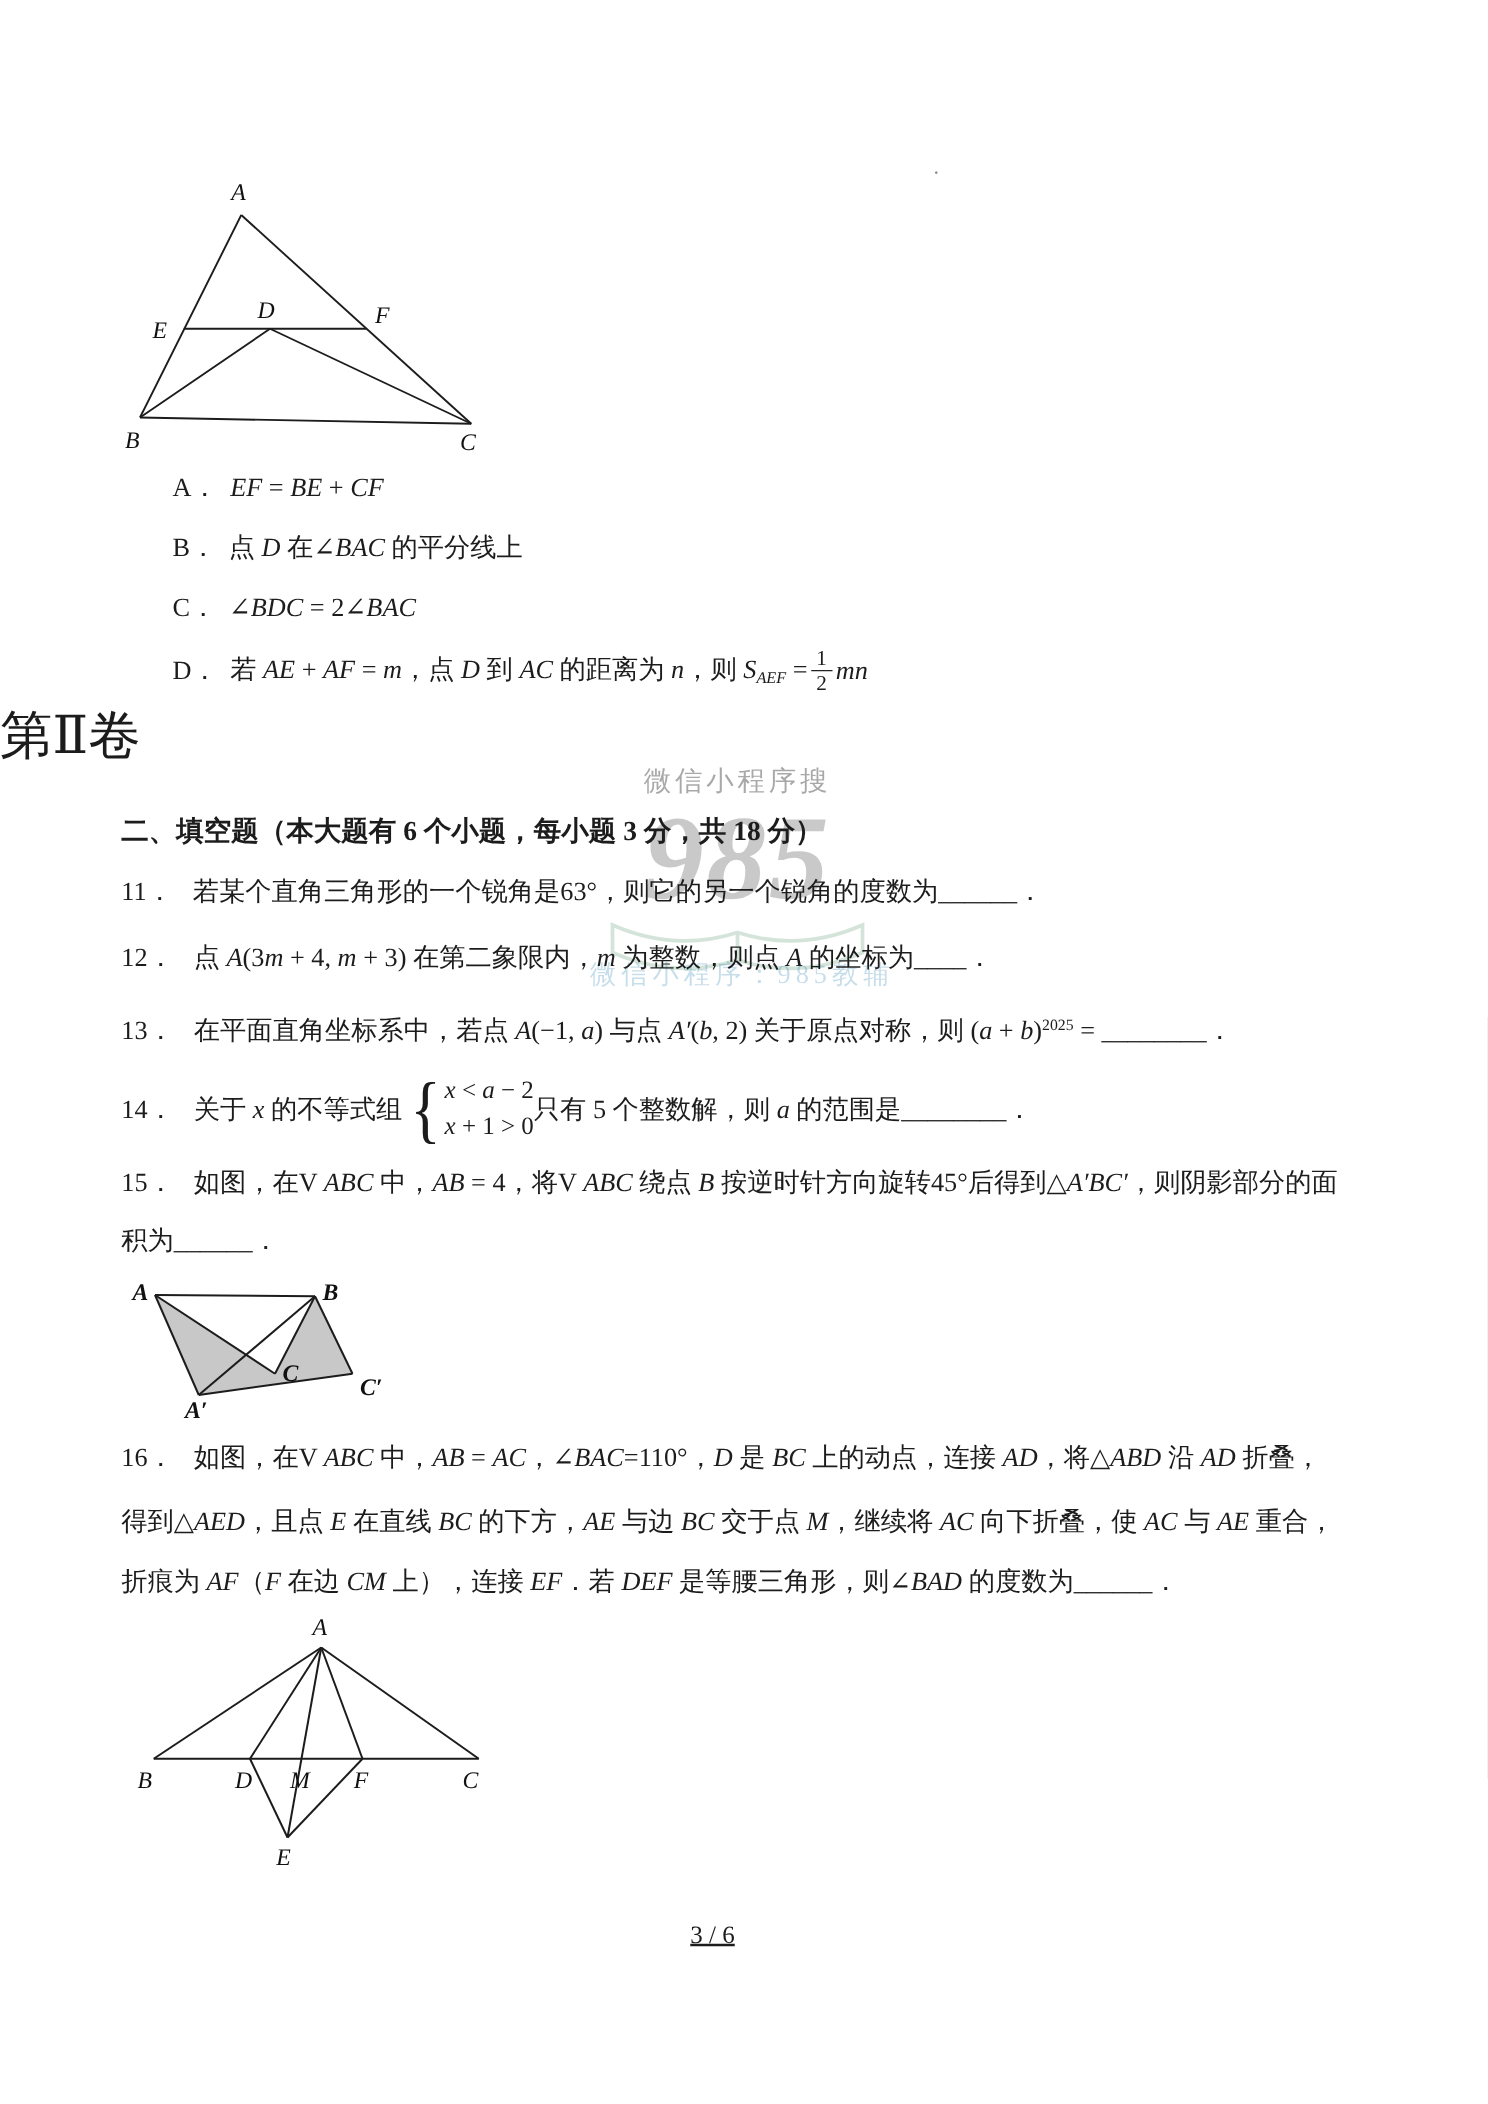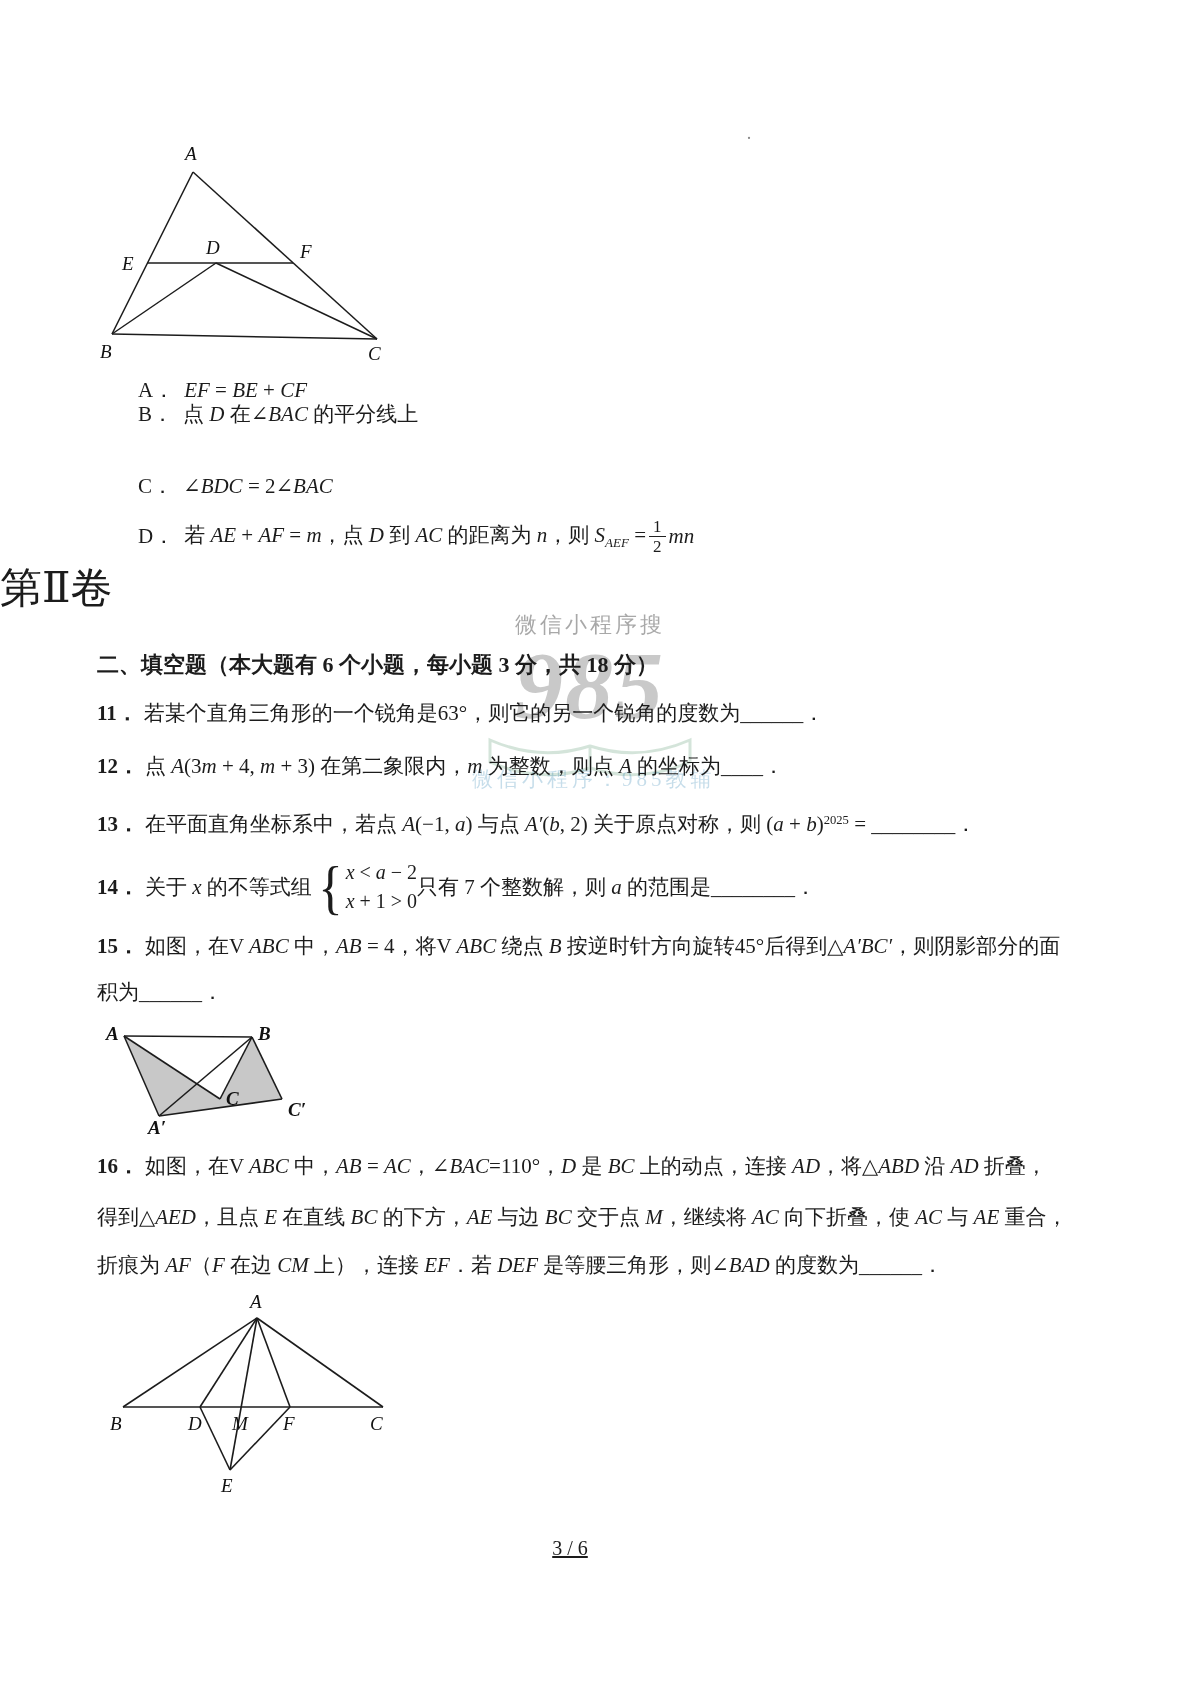--- a/index.html
+++ b/index.html
@@ -3,21 +3,21 @@
 <meta charset="utf-8">
 <style>
   html,body{margin:0;padding:0;background:#e8e8e8;}
   .page{
     position:relative;width:1190px;height:1683px;margin:0 auto;background:#ffffff;
     font-family:"Liberation Serif","DejaVu Serif",serif;color:#1c1c1c;overflow:hidden;
   }
   .qline{position:absolute;left:97px;font-size:21px;white-space:nowrap;z-index:2;}
   .opt{position:absolute;left:138px;font-size:21px;white-space:nowrap;z-index:2;}
   .opt-label{margin-right:10px;}
-  .qnum{margin-right:6px;font-weight:bold;}
+  .qnum{margin-right:16px;}
   .seg-r{font-style:normal;}
   .seg-i{font-style:italic;}
   .seg-sup{vertical-align:0.55em;font-size:0.6em;}
   .seg-sub{vertical-align:-0.35em;font-size:0.62em;font-style:italic;text-align:right;}
   .part-title{position:absolute;left:0;width:1140px;text-align:left;font-size:42px;z-index:2;}
   .sec-header{position:absolute;left:97px;font-size:22px;font-weight:bold;white-space:nowrap;z-index:2;}
   .frac{display:inline-flex;flex-direction:column;align-items:center;vertical-align:middle;margin:0 3px;}
   .frac-num{display:block;font-size:17px;line-height:19px;text-align:center;padding:0 4px;}
   .frac-den{display:block;font-size:17px;line-height:19px;text-align:center;border-top:1.4px solid #222;padding:0 4px;}
   .flexrow{display:flex;align-items:center;}
@@ -63,21 +63,21 @@
     <text class="fig-label" x="30" y="138">E</text>
     <text class="fig-label" x="114" y="122">D</text>
     <text class="fig-label" x="208" y="126">F</text>
     <text class="fig-label" x="8" y="226">B</text>
     <text class="fig-label" x="276" y="228">C</text>
   </svg>
 
   <div class="opt" style="top:376px;">
     <span class="opt-label">A．</span><span><span class="seg-i">EF</span><span class="seg-r"> = </span><span class="seg-i">BE</span><span class="seg-r"> + </span><span class="seg-i">CF</span></span>
   </div>
-  <div class="opt" style="top:400px;">
+  <div class="opt" style="top:424px;">
     <span class="opt-label">B．</span><span><span class="seg-r">点 </span><span class="seg-i">D</span><span class="seg-r"> 在∠</span><span class="seg-i">BAC</span><span class="seg-r"> 的平分线上</span></span>
   </div>
   <div class="opt" style="top:472px;">
     <span class="opt-label">C．</span><span><span class="seg-r">∠</span><span class="seg-i">BDC</span><span class="seg-r"> = 2∠</span><span class="seg-i">BAC</span></span>
   </div>
   <div class="opt flexrow" style="top:508px;height:56px;">
     <span class="opt-label">D．</span>
       <span><span class="seg-r">若 </span><span class="seg-i">AE</span><span class="seg-r"> + </span><span class="seg-i">AF</span><span class="seg-r"> = </span><span class="seg-i">m</span><span class="seg-r">，点 </span><span class="seg-i">D</span><span class="seg-r"> 到 </span><span class="seg-i">AC</span><span class="seg-r"> 的距离为 </span><span class="seg-i">n</span><span class="seg-r">，则 </span><span class="seg-i">S</span><span class="seg-sub">AEF</span><span class="seg-r"> = </span></span>
       <span class="frac">
         <span class="frac-num">1</span>
@@ -100,21 +100,21 @@
     <span class="qnum">13．</span><span><span class="seg-r">在平面直角坐标系中，若点 </span><span class="seg-i">A</span><span class="seg-r">(−1, </span><span class="seg-i">a</span><span class="seg-r">) 与点 </span><span class="seg-i">A′</span><span class="seg-r">(</span><span class="seg-i">b</span><span class="seg-r">, 2) 关于原点对称，则 (</span><span class="seg-i">a</span><span class="seg-r"> + </span><span class="seg-i">b</span><span class="seg-r">)</span><span class="seg-sup">2025</span><span class="seg-r"> = ________．</span></span>
   </div>
   <div class="qline flexrow" style="top:852px;height:70px;">
     <span class="qnum">14．</span>
       <span><span class="seg-r">关于 </span><span class="seg-i">x</span><span class="seg-r"> 的不等式组</span></span>
       <span class="brace">{</span>
       <span class="sys">
         <span class="sys-line"><span class="seg-i">x</span><span class="seg-r"> &lt; </span><span class="seg-i">a</span><span class="seg-r"> − 2</span></span>
         <span class="sys-line"><span class="seg-i">x</span><span class="seg-r"> + 1 &gt; 0</span></span>
       </span>
-      <span><span class="seg-r">只有 7 个整数解，则 </span><span class="seg-i">a</span><span class="seg-r"> 的范围是________．</span></span>
+      <span><span class="seg-r">只有 5 个整数解，则 </span><span class="seg-i">a</span><span class="seg-r"> 的范围是________．</span></span>
   </div>
 
   <div class="qline" style="top:932px;">
     <span class="qnum">15．</span><span><span class="seg-r">如图，在V </span><span class="seg-i">ABC</span><span class="seg-r"> 中，</span><span class="seg-i">AB</span><span class="seg-r"> = 4，将V </span><span class="seg-i">ABC</span><span class="seg-r"> 绕点 </span><span class="seg-i">B</span><span class="seg-r"> 按逆时针方向旋转45°后得到△</span><span class="seg-i">A′BC′</span><span class="seg-r">，则阴影部分的面</span></span>
   </div>
   <div class="qline" style="top:978px;">
     <span><span class="seg-r">积为______．</span></span>
   </div>
 
   <svg class="figure" style="left:92px;top:1006px;" width="230" height="135" viewBox="0 0 230 135">

